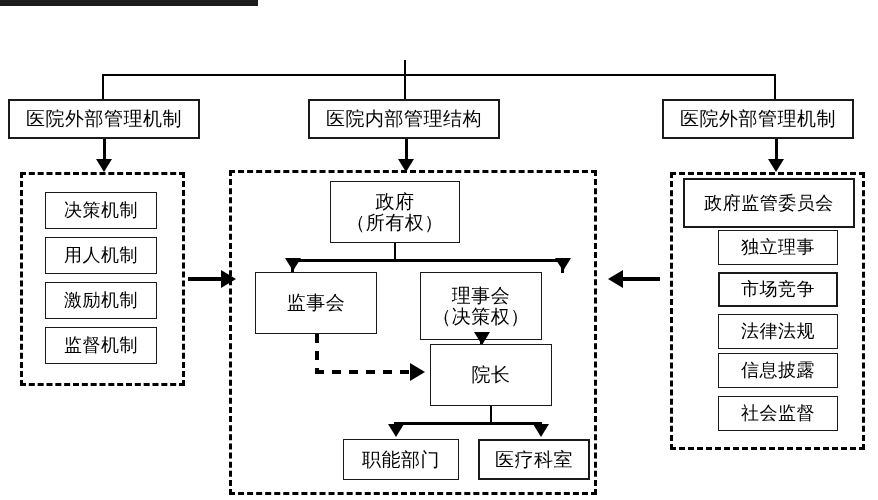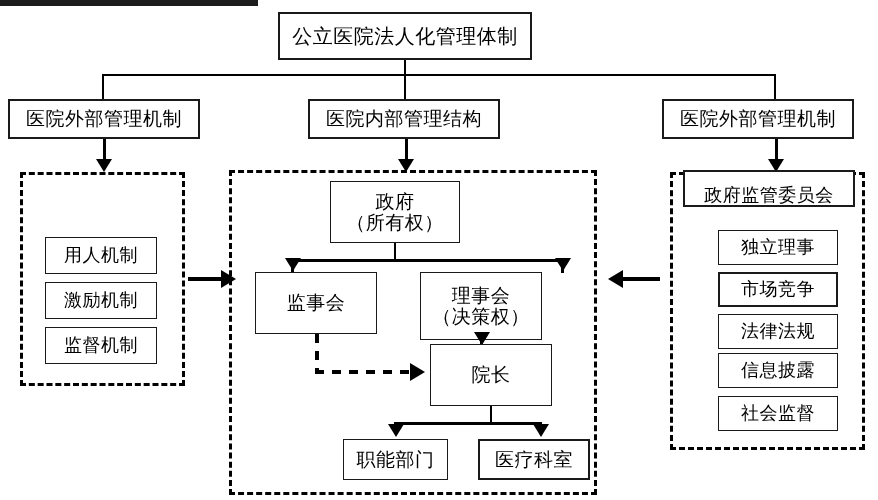--- a/index.html
+++ b/index.html
@@ -86,23 +86,20 @@
   .fs19 { font-size: 19px; }
   .fs18 { font-size: 18px; }
 </style>
 </head>
 <body>
 
 <div id="diagram">
 
   <div class="topbar" style="left:0px; top:0px; width:258px; height:6px;"></div>
 
-  <div class="node strong fs20" style="left:278px; top:12px; width:254px; height:48px;">
-    <span class="ln">公立医院法人化管理体制</span>
-  </div>
 
   <div class="line vline" style="left:404px; top:60px; width:2px; height:15px;"></div>
 
   <div class="line hline" style="left:102px; top:74px; width:674px; height:2px;"></div>
 
   <div class="line vline" style="left:102px; top:74px; width:2px; height:25px;"></div>
   <div class="line vline" style="left:404px; top:74px; width:2px; height:25px;"></div>
   <div class="line vline" style="left:774px; top:74px; width:2px; height:25px;"></div>
 
   <div class="node strong fs19" style="left:8px; top:99px; width:192px; height:40px;">
@@ -121,20 +118,23 @@
   <div class="arrow-down" style="left:96px; top:159px;"></div>
 
   <div class="line vline" style="left:405px; top:139px; width:3px; height:23px;"></div>
   <div class="arrow-down" style="left:398px; top:159px;"></div>
 
   <div class="line vline" style="left:775px; top:139px; width:3px; height:23px;"></div>
   <div class="arrow-down" style="left:768px; top:159px;"></div>
 
   <div class="group" style="left:20px; top:172px; width:165px; height:214px;"></div>
 
+  <div class="node fs18" style="left:45px; top:192px; width:112px; height:37px;">
+    <span class="ln">决策机制</span>
+  </div>
   <div class="node fs18" style="left:45px; top:237px; width:112px; height:37px;">
     <span class="ln">用人机制</span>
   </div>
   <div class="node fs18" style="left:45px; top:282px; width:112px; height:37px;">
     <span class="ln">激励机制</span>
   </div>
   <div class="node fs18" style="left:45px; top:327px; width:112px; height:37px;">
     <span class="ln">监督机制</span>
   </div>
 
@@ -175,34 +175,34 @@
     <span class="ln">院长</span>
   </div>
 
   <div class="line vline" style="left:490px; top:406px; width:2px; height:18px;"></div>
   <div class="line hline" style="left:394px; top:422px; width:148px; height:3px;"></div>
   <div class="line vline" style="left:394px; top:422px; width:3px; height:12px;"></div>
   <div class="arrow-down" style="left:388px; top:424px;"></div>
   <div class="line vline" style="left:539px; top:422px; width:3px; height:12px;"></div>
   <div class="arrow-down" style="left:533px; top:424px;"></div>
 
-  <div class="node fs19" style="left:343px; top:439px; width:105px; height:41px;">
+  <div class="node fs19" style="left:343px; top:439px; width:116px; height:41px;">
     <span class="ln">职能部门</span>
   </div>
 
   <div class="node strong fs19" style="left:478px; top:439px; width:112px; height:41px;">
     <span class="ln">医疗科室</span>
   </div>
 
   <div class="line hline" style="left:622px; top:277px; width:38px; height:4px;"></div>
   <div class="arrow-left" style="left:608px; top:270px;"></div>
 
   <div class="group" style="left:670px; top:172px; width:195px; height:278px;"></div>
 
-  <div class="node strong fs18" style="left:683px; top:170px; width:172px; height:37px;justify-content:flex-end;">
+  <div class="node strong fs18" style="left:683px; top:178px; width:172px; height:50px;">
     <span class="ln">政府监管委员会</span>
   </div>
 
   <div class="node fs18" style="left:718px; top:230px; width:120px; height:35px;">
     <span class="ln">独立理事</span>
   </div>
   <div class="node strong fs18" style="left:718px; top:272px; width:120px; height:35px;">
     <span class="ln">市场竞争</span>
   </div>
   <div class="node fs18" style="left:718px; top:314px; width:120px; height:35px;">

